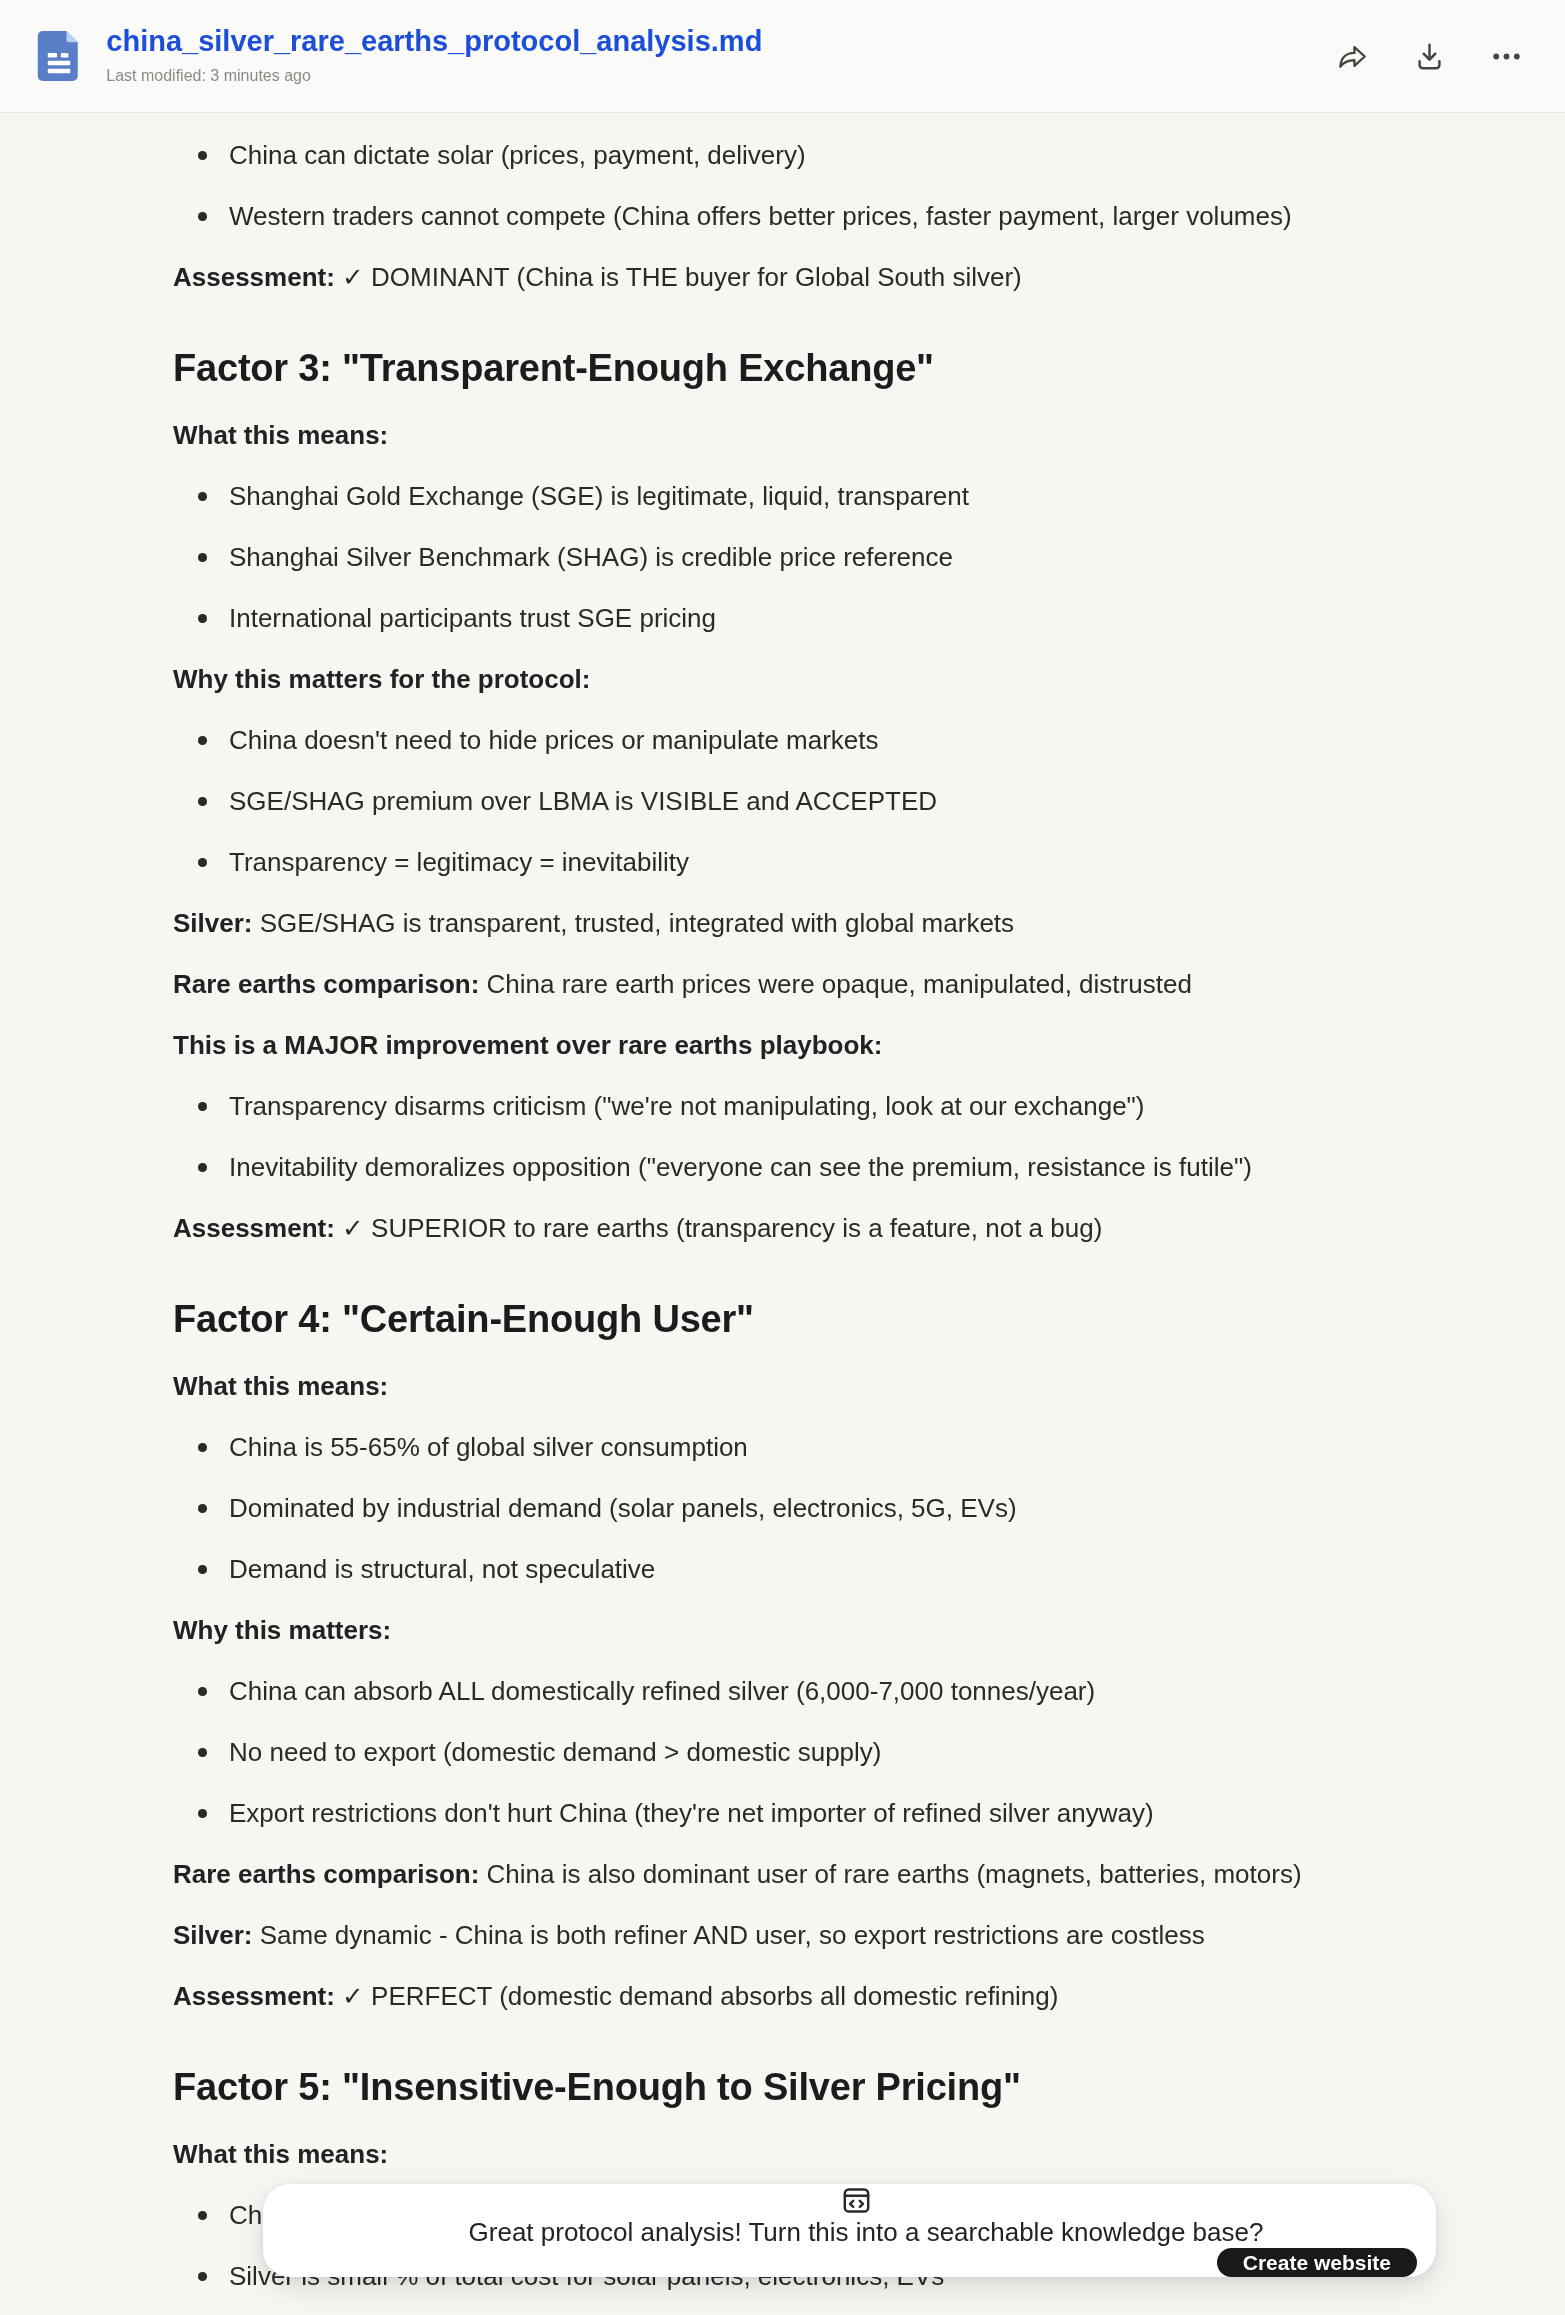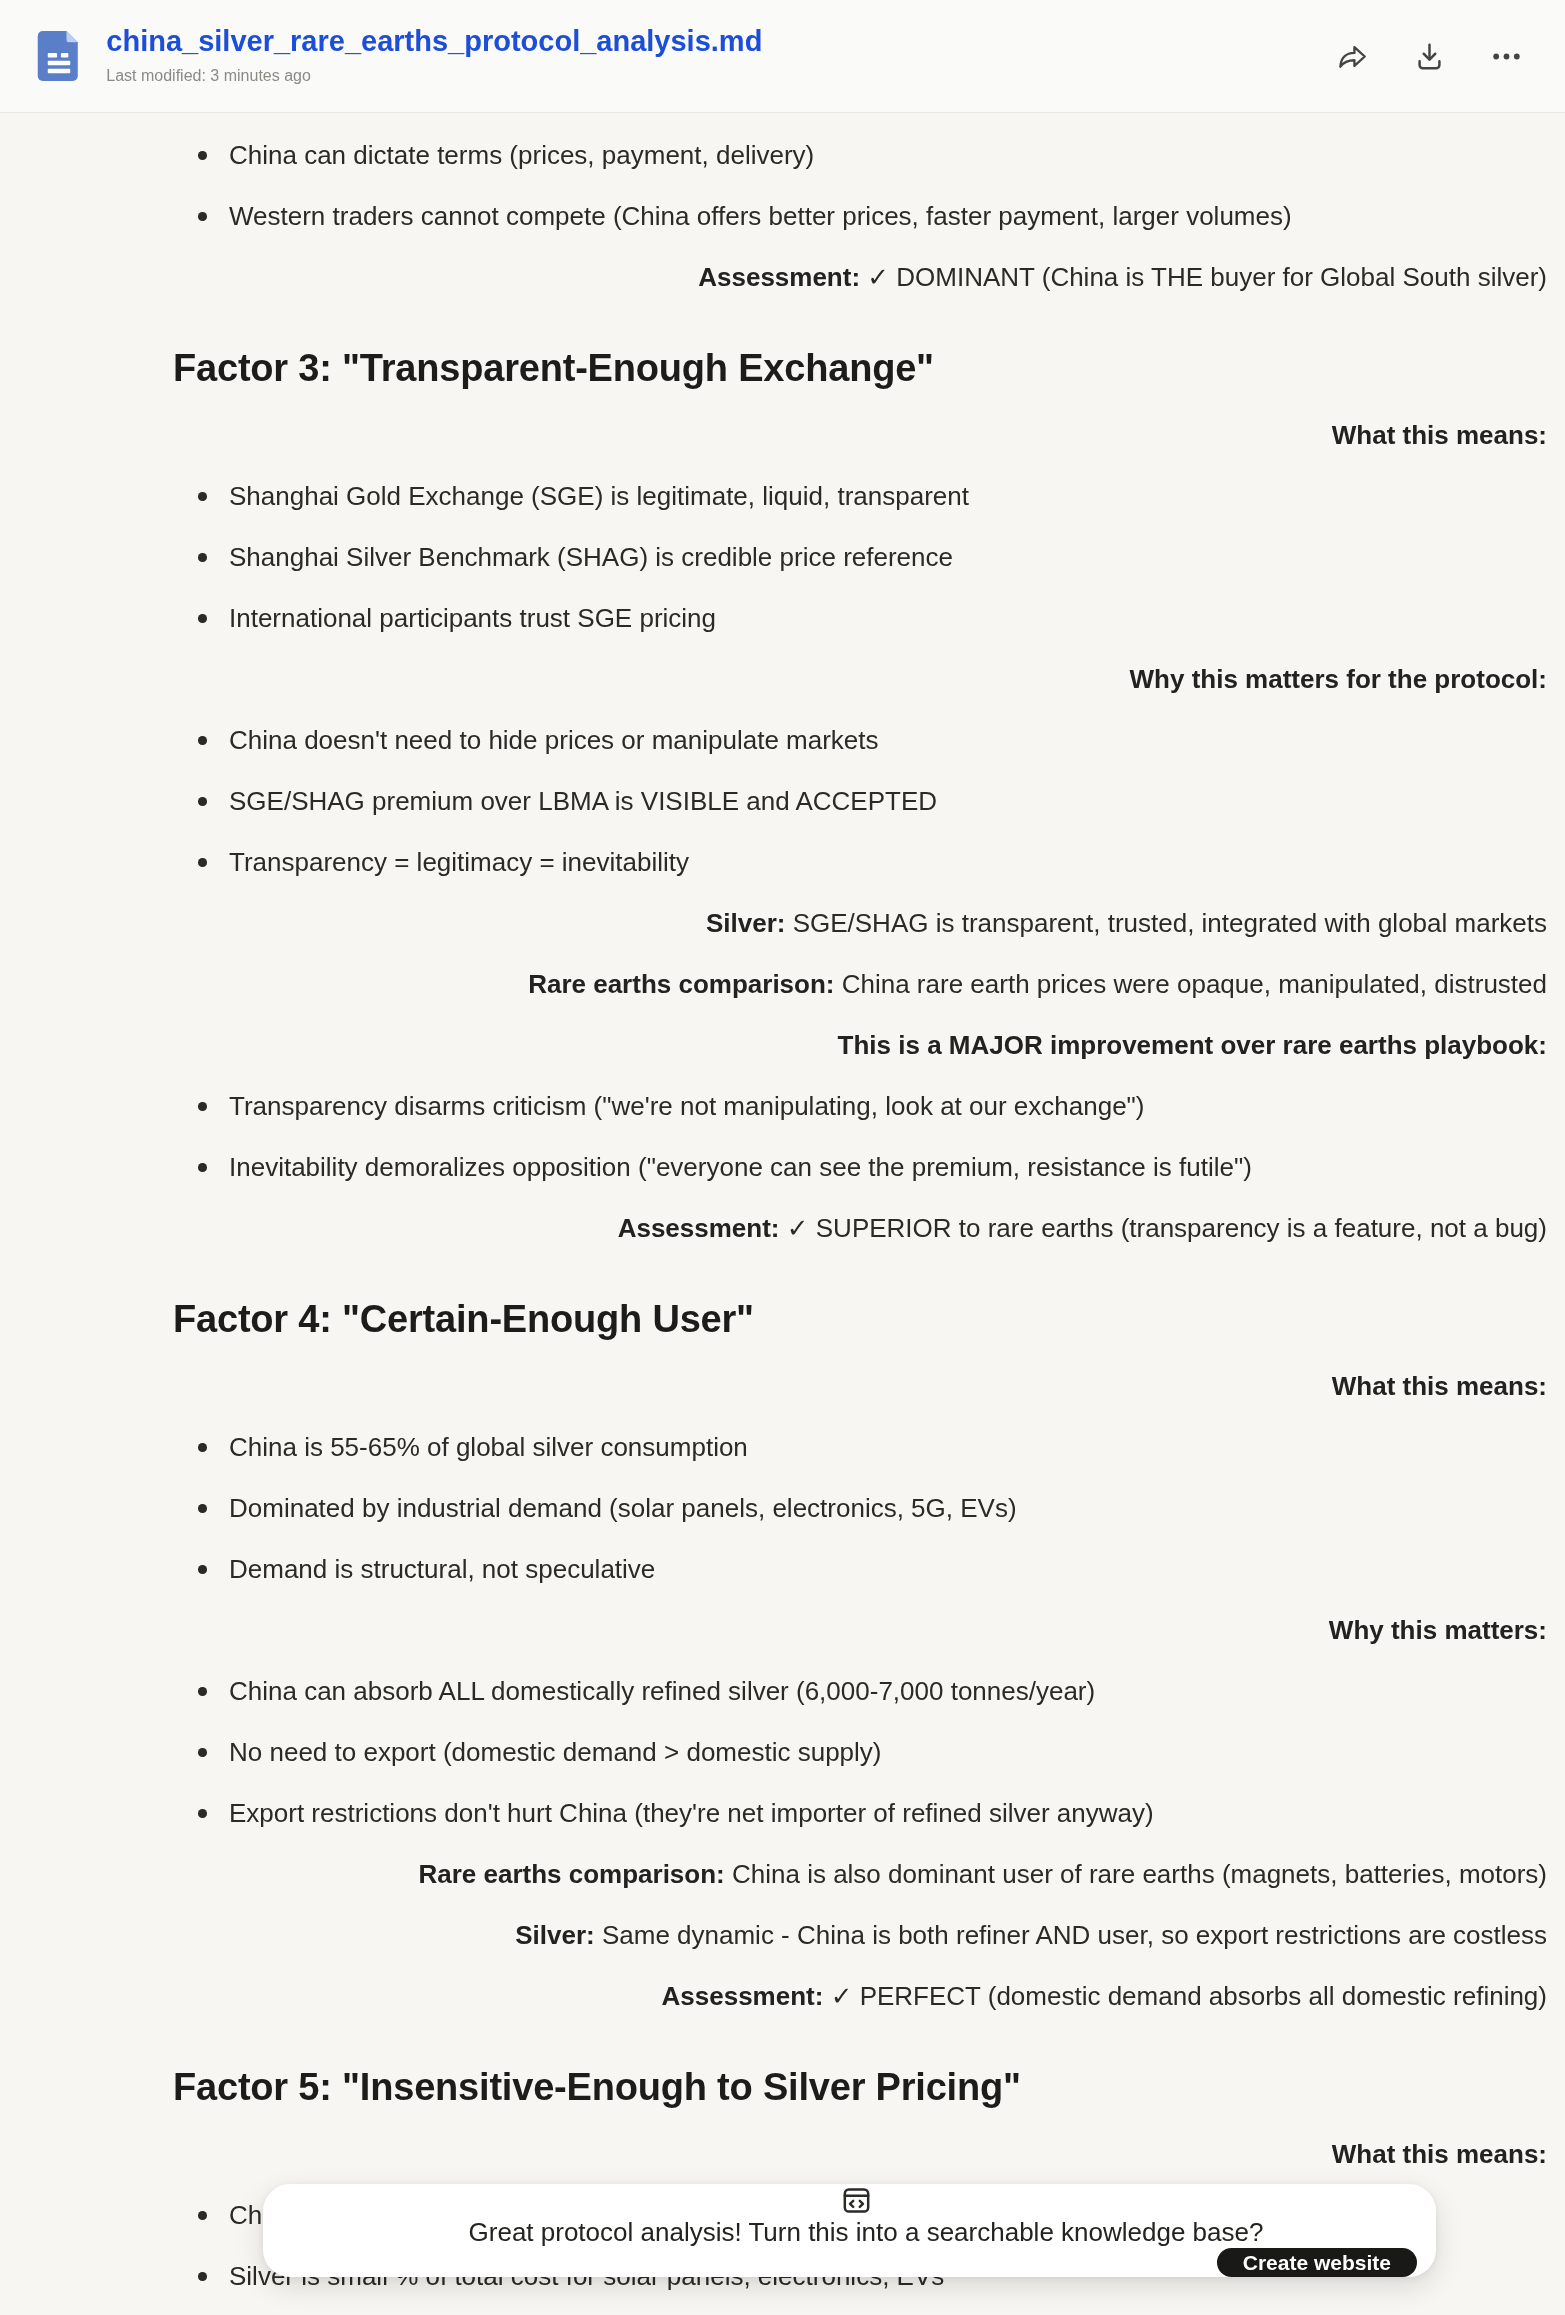--- a/index.html
+++ b/index.html
@@ -35,21 +35,21 @@
 
   
   .doc{
     position:absolute;top:113px;left:0;right:0;bottom:0;
     box-sizing:border-box;
     padding:0 19px 0 173px;
     font-size:26px;line-height:38px;
     overflow:hidden;
   }
   .doc > :first-child{margin-top:12.5px;}
-  .doc p{margin:23px 0;text-align:right;}
+  .doc p{margin:23px 0;}
   .doc .b{font-weight:700;color:#222220;}
   .doc h2{
     font-size:38px;line-height:47px;font-weight:700;color:#1c1c1a;
     margin:49px 0 24px;letter-spacing:-0.2px;white-space:nowrap;
   }
   .doc ul{margin:23px 0;padding:0;list-style:none;}
   .doc li{
     margin:23px 0;position:relative;padding-left:56px;white-space:nowrap;
   }
   .doc li::before{
@@ -122,21 +122,21 @@
             <circle cx="19.5" cy="12" r="2.1"></circle>
         </svg>
       </span>
     </button>
   </div>
 </div>
 
 <div class="doc">
 
   <ul>
-    <li>China can dictate terms (prices, payment, delivery)</li>
+    <li>China can dictate solar (prices, payment, delivery)</li>
     <li>Western traders cannot compete (China offers better prices, faster payment, larger volumes)</li>
   </ul>
 
   <p><span class="b">Assessment:</span><span> ✓ DOMINANT (China is THE buyer for Global South silver)</span></p>
 
   <h2>Factor 3: "Transparent-Enough Exchange"</h2>
 
   <p><span class="b">What this means:</span></p>
 
   <ul>

